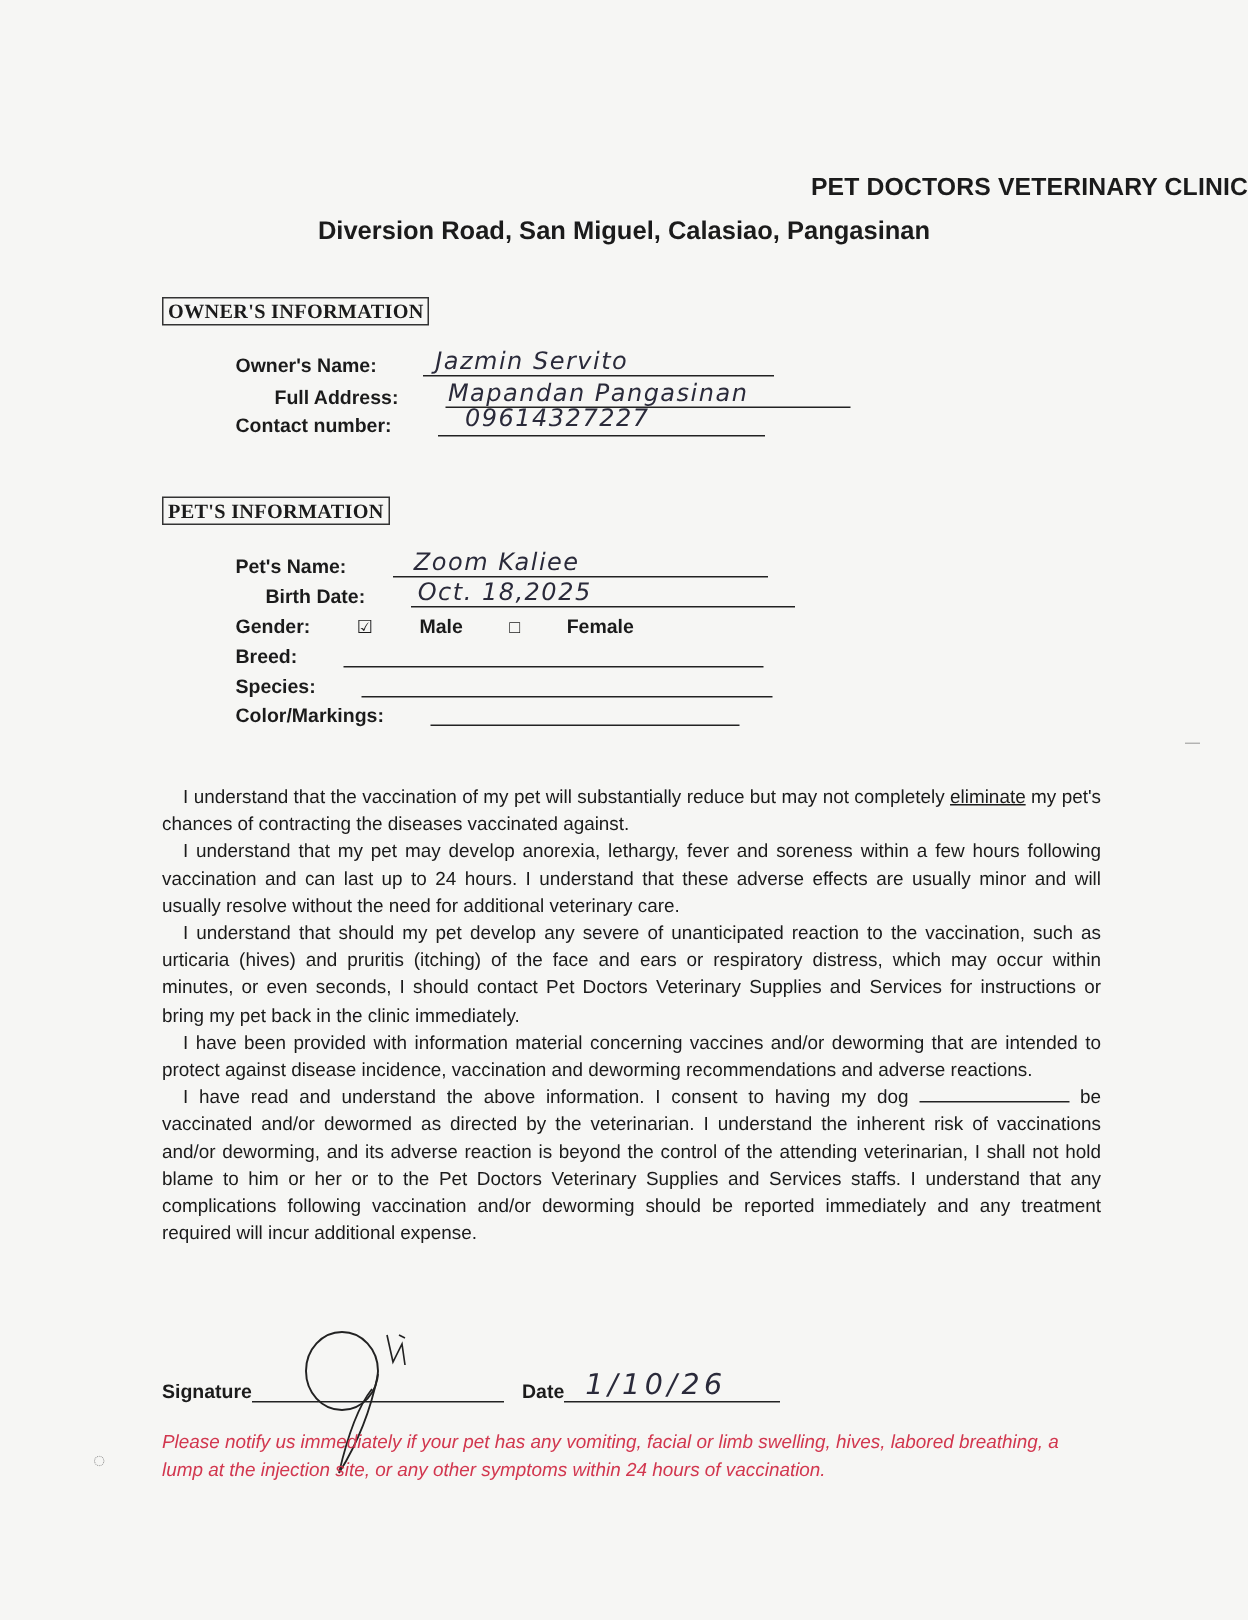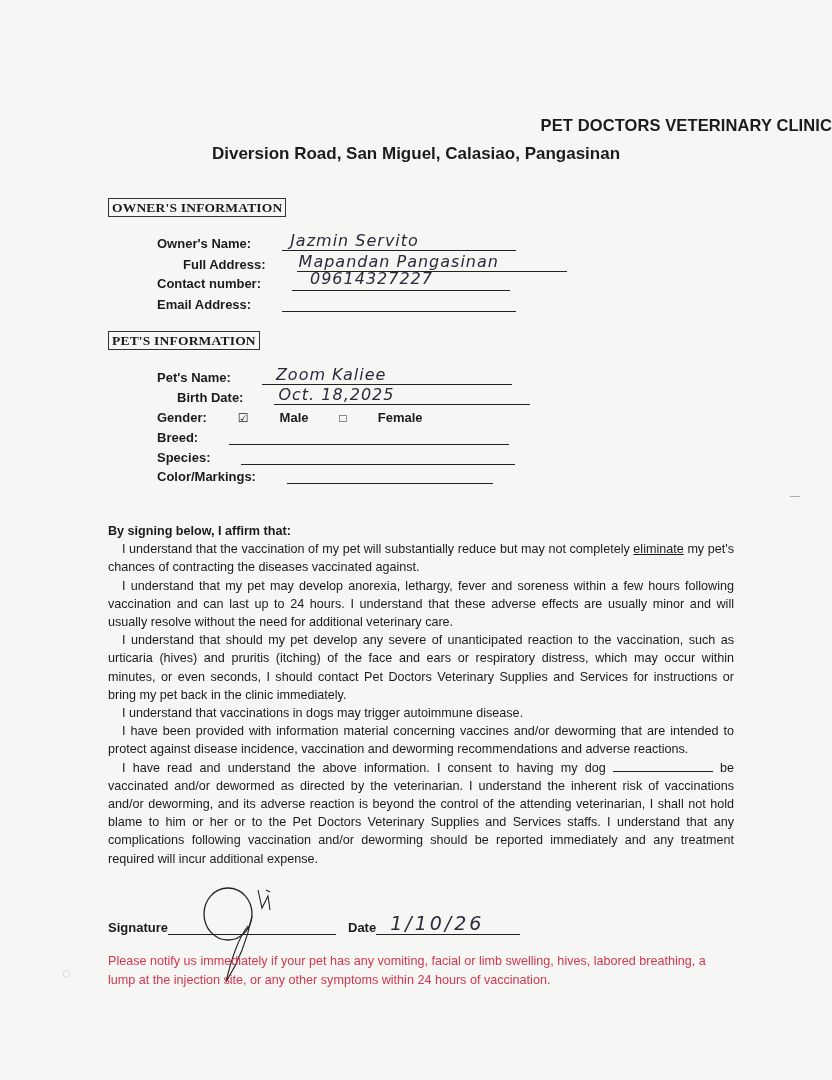--- a/index.html
+++ b/index.html
@@ -50,21 +50,21 @@
     .para .lead { font-weight: bold; text-indent: 0; }
     .u { text-decoration: underline; }
     .blank { display: inline-block; width: 100px; border-bottom: 1px solid #222; height: 12px; }
     .sig {
       position: absolute; top: 920px; font-weight: bold; font-size: 13px;
       display: flex; align-items: flex-end;
     }
     .sig .line { display: inline-block; border-bottom: 1.3px solid #222; height: 14px; position: relative; }
     .warning {
       position: absolute; left: 108px; top: 952px; width: 620px;
-      color: #d2374f; font-size: 12.6px; line-height: 19px;
+      color: #d2374f; font-style: italic; font-size: 12.6px; line-height: 19px;
     }
     .mark { position: absolute; color: #999; font-size: 10px; }
   </style>
 </head>
 <body>
 
 <div class="page">
 
   <div class="title">PET DOCTORS VETERINARY CLINIC</div>
   <div class="subtitle">Diversion Road, San Miguel, Calasiao, Pangasinan</div>
@@ -80,26 +80,20 @@
   <div class="field" style="left:157px; top:257px;padding-left:26px;">
     <span>Full Address:</span>
     <span class="line" style="width:270px;">
       <span class="hand" style="left:2px;">Mapandan Pangasinan</span>
     </span>
   </div>
   <div class="field" style="left:157px; top:276px;">
     <span>Contact number:</span>
     <span class="line" style="width:218px;">
       <span class="hand" style="left:18px; bottom:2px;">09614327227</span>
-    </span>
-  </div>
-  <div class="field" style="left:157px; top:297px;">
-    <span>Email Address:</span>
-    <span class="line" style="width:234px;">
-      <span class="hand"></span>
     </span>
   </div>
 
   <div class="section-box" style="top:331px;">PET'S INFORMATION</div>
 
   <div class="field" style="left:157px; top:370px;">
     <span>Pet's Name:</span>
     <span class="line" style="width:250px;">
       <span class="hand" style="left:14px;">Zoom Kaliee</span>
     </span>
@@ -130,25 +124,23 @@
     </span>
   </div>
   <div class="field" style="left:157px; top:469px;">
     <span>Color/Markings:</span>
     <span class="line" style="width:206px;">
       <span class="hand"></span>
     </span>
   </div>
 
   <div class="para" style="top:522px;">
-    <p class="lead">By signing below, I affirm that:</p>
     <p><span>I understand that the vaccination of my pet will substantially reduce but may not completely </span><span class="u">eliminate</span><span> my pet's chances of contracting the diseases vaccinated against.</span></p>
     <p>I understand that my pet may develop anorexia, lethargy, fever and soreness within a few hours following vaccination and can last up to 24 hours. I understand that these adverse effects are usually minor and will usually resolve without the need for additional veterinary care.</p>
     <p>I understand that should my pet develop any severe of unanticipated reaction to the vaccination, such as urticaria (hives) and pruritis (itching) of the face and ears or respiratory distress, which may occur within minutes, or even seconds, I should contact Pet Doctors Veterinary Supplies and Services for instructions or bring my pet back in the clinic immediately.</p>
-    <p>I understand that vaccinations in dogs may trigger autoimmune disease.</p>
     <p>I have been provided with information material concerning vaccines and/or deworming that are intended to protect against disease incidence, vaccination and deworming recommendations and adverse reactions.</p>
     <p><span>I have read and understand the above information. I consent to having my dog </span><span class="blank"></span><span> be vaccinated and/or dewormed as directed by the veterinarian. I understand the inherent risk of vaccinations and/or deworming, and its adverse reaction is beyond the control of the attending veterinarian, I shall not hold blame to him or her or to the Pet Doctors Veterinary Supplies and Services staffs. I understand that any complications following vaccination and/or deworming should be reported immediately and any treatment required will incur additional expense.</span></p>
   </div>
 
   <div class="sig" style="left:108px;">
     <span>Signature</span>
     <span class="line" style="width:168px;">
       <svg width="120" height="90" viewBox="0 0 120 90" style="position:absolute; left:28px; top:-34px; overflow:visible;">
         <ellipse cx="32" cy="28" rx="24" ry="26" fill="none" stroke="#222" stroke-width="1.3"></ellipse>
         <path d="M56 30 C 50 60, 40 80, 30 96 M30 96 C 36 70, 44 50, 52 40" fill="none" stroke="#222" stroke-width="1.2"></path>

